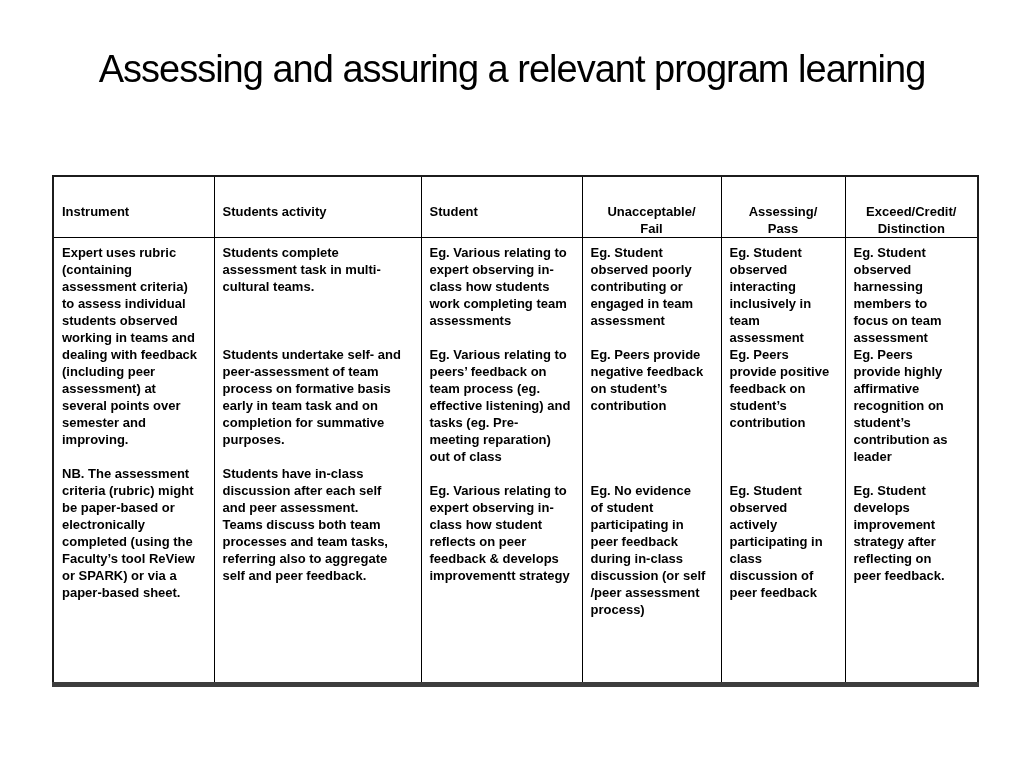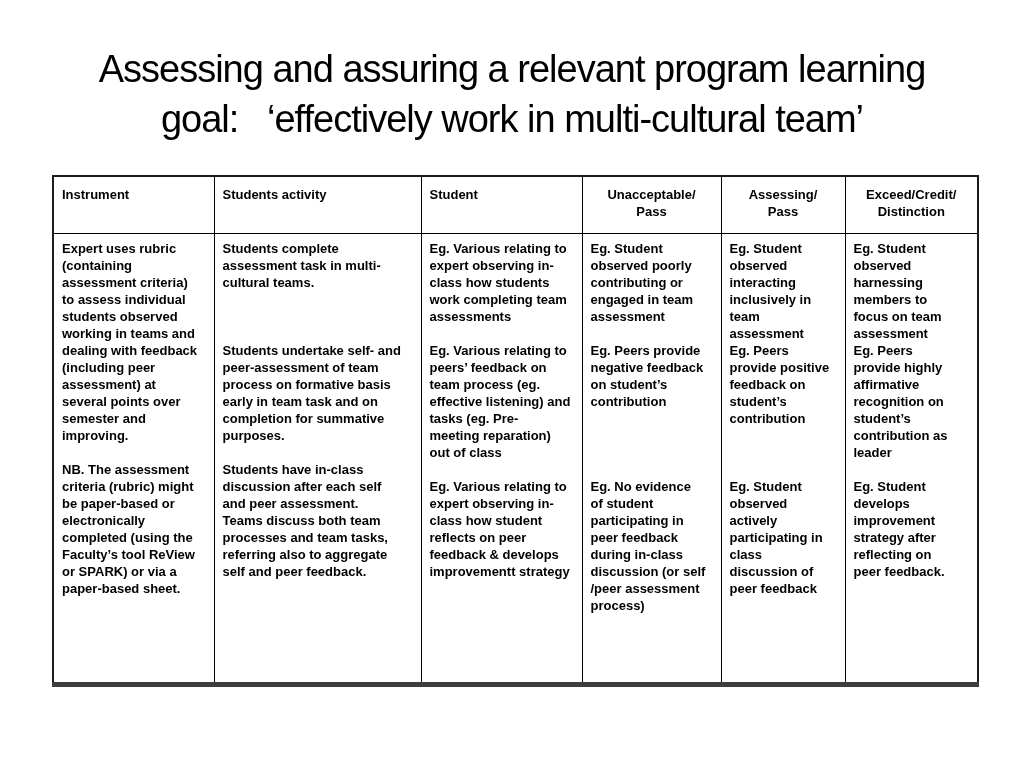--- a/index.html
+++ b/index.html
@@ -39,56 +39,55 @@
     border: 1px solid #000;
     vertical-align: top;
     font-size: 13px;
     line-height: 17px;
     white-space: pre-line;
     overflow: hidden;
   }
   table.rubric th {
     font-weight: bold;
     text-align: left;
-    padding: 9px 8px 0 8px;
+    padding: 26px 8px 0 8px;
     height: 57px;
     box-sizing: border-box;
   }
   table.rubric th.center { text-align: center; }
   table.rubric td {
     font-weight: bold;
     padding: 6px 7px 0 8px;
   }
 </style>
 </head>
 <body>
 
 <div class="slide">
 
   <div class="slide-title">
     <div class="title-line">Assessing and assuring a relevant program learning</div>
-    <div class="title-line">goal:   ‘effectively work in multi-cultural team’</div>
   </div>
 
   <table class="rubric">
     <colgroup>
       <col style="width:161px">
       <col style="width:207px">
       <col style="width:161px">
       <col style="width:139px">
       <col style="width:124px">
       <col style="width:133px">
     </colgroup>
     <thead>
       <tr>
         <th>Instrument</th>
         <th>Students activity</th>
         <th>Student</th>
         <th class="center">Unacceptable/
-Pass</th>
+Fail</th>
         <th class="center">Assessing/
 Pass</th>
         <th class="center">Exceed/Credit/
 Distinction</th>
       </tr>
     </thead>
     <tbody>
       <tr>
         <td>Expert uses rubric
 (containing

